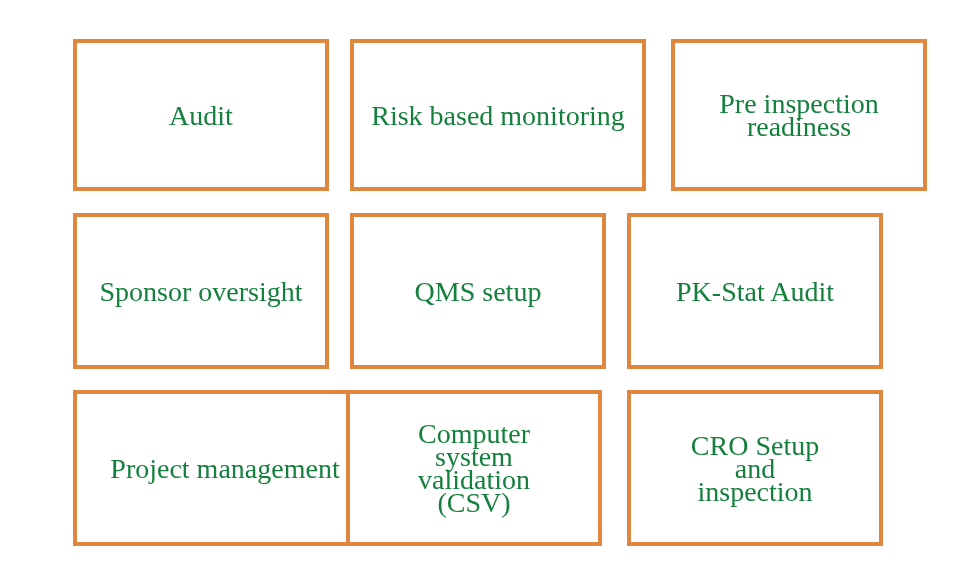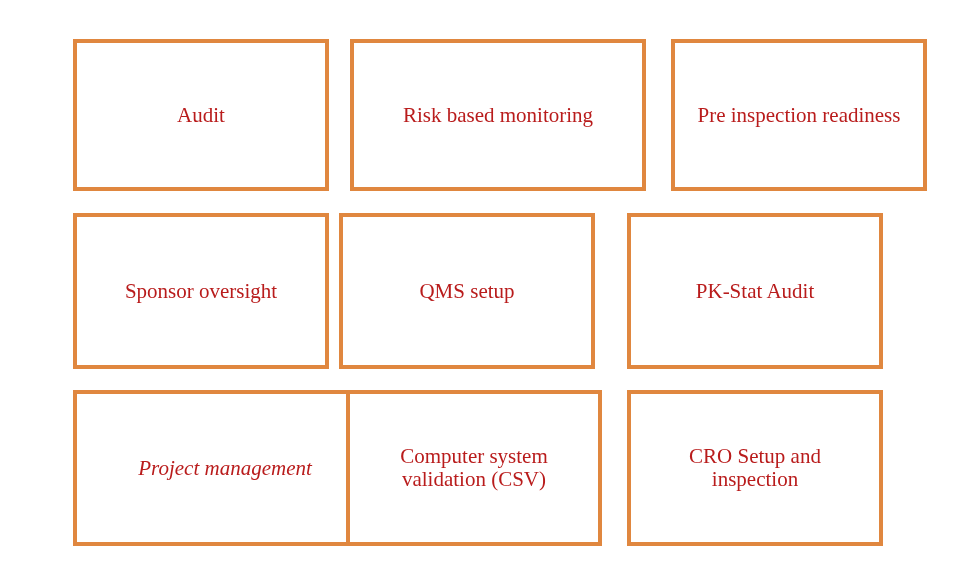--- a/index.html
+++ b/index.html
@@ -9,51 +9,51 @@
       box-sizing: border-box;
       border: 4px solid #E0873F;
       background: #ffffff;
       display: flex;
       align-items: center;
       justify-content: center;
       text-align: center;
     }
     .label {
       font-family: "Liberation Serif", "DejaVu Serif", serif;
-      font-size: 21px;
+      font-size: 28px;
       line-height: 23px;
-      color: #b91c1c;
+      color: #15803d;
       padding: 0 10px;
     }
   </style>
 </head>
 <body>
 
 <div>
   <div class="box" style="left:73px; top:39px; width:256px; height:152px;">
     <span class="label">Audit</span>
   </div>
   <div class="box" style="left:350px; top:39px; width:296px; height:152px;">
     <span class="label">Risk based monitoring</span>
   </div>
   <div class="box" style="left:627px; top:39px; width:256px; height:152px;margin-left:44px;">
     <span class="label">Pre inspection readiness</span>
   </div>
 
   <div class="box" style="left:73px; top:213px; width:256px; height:156px;text-align:right;">
     <span class="label">Sponsor oversight</span>
   </div>
-  <div class="box" style="left:339px; top:213px; width:256px; height:156px;">
+  <div class="box" style="left:350px; top:213px; width:256px; height:156px;">
     <span class="label">QMS setup</span>
   </div>
   <div class="box" style="left:627px; top:213px; width:256px; height:156px;">
     <span class="label">PK-Stat Audit</span>
   </div>
 
-  <div class="box" style="left:73px; top:390px; width:304px; height:156px;font-style:italic;">
+  <div class="box" style="left:73px; top:390px; width:304px; height:156px;">
     <span class="label">Project management</span>
   </div>
   <div class="box" style="left:346px; top:390px; width:256px; height:156px;">
     <span class="label" style="display:block; width:170px; padding:0;">Computer system validation (CSV)</span>
   </div>
   <div class="box" style="left:627px; top:390px; width:256px; height:156px;">
     <span class="label" style="display:block; width:150px; padding:0;">CRO Setup and inspection</span>
   </div>
 </div>
 

